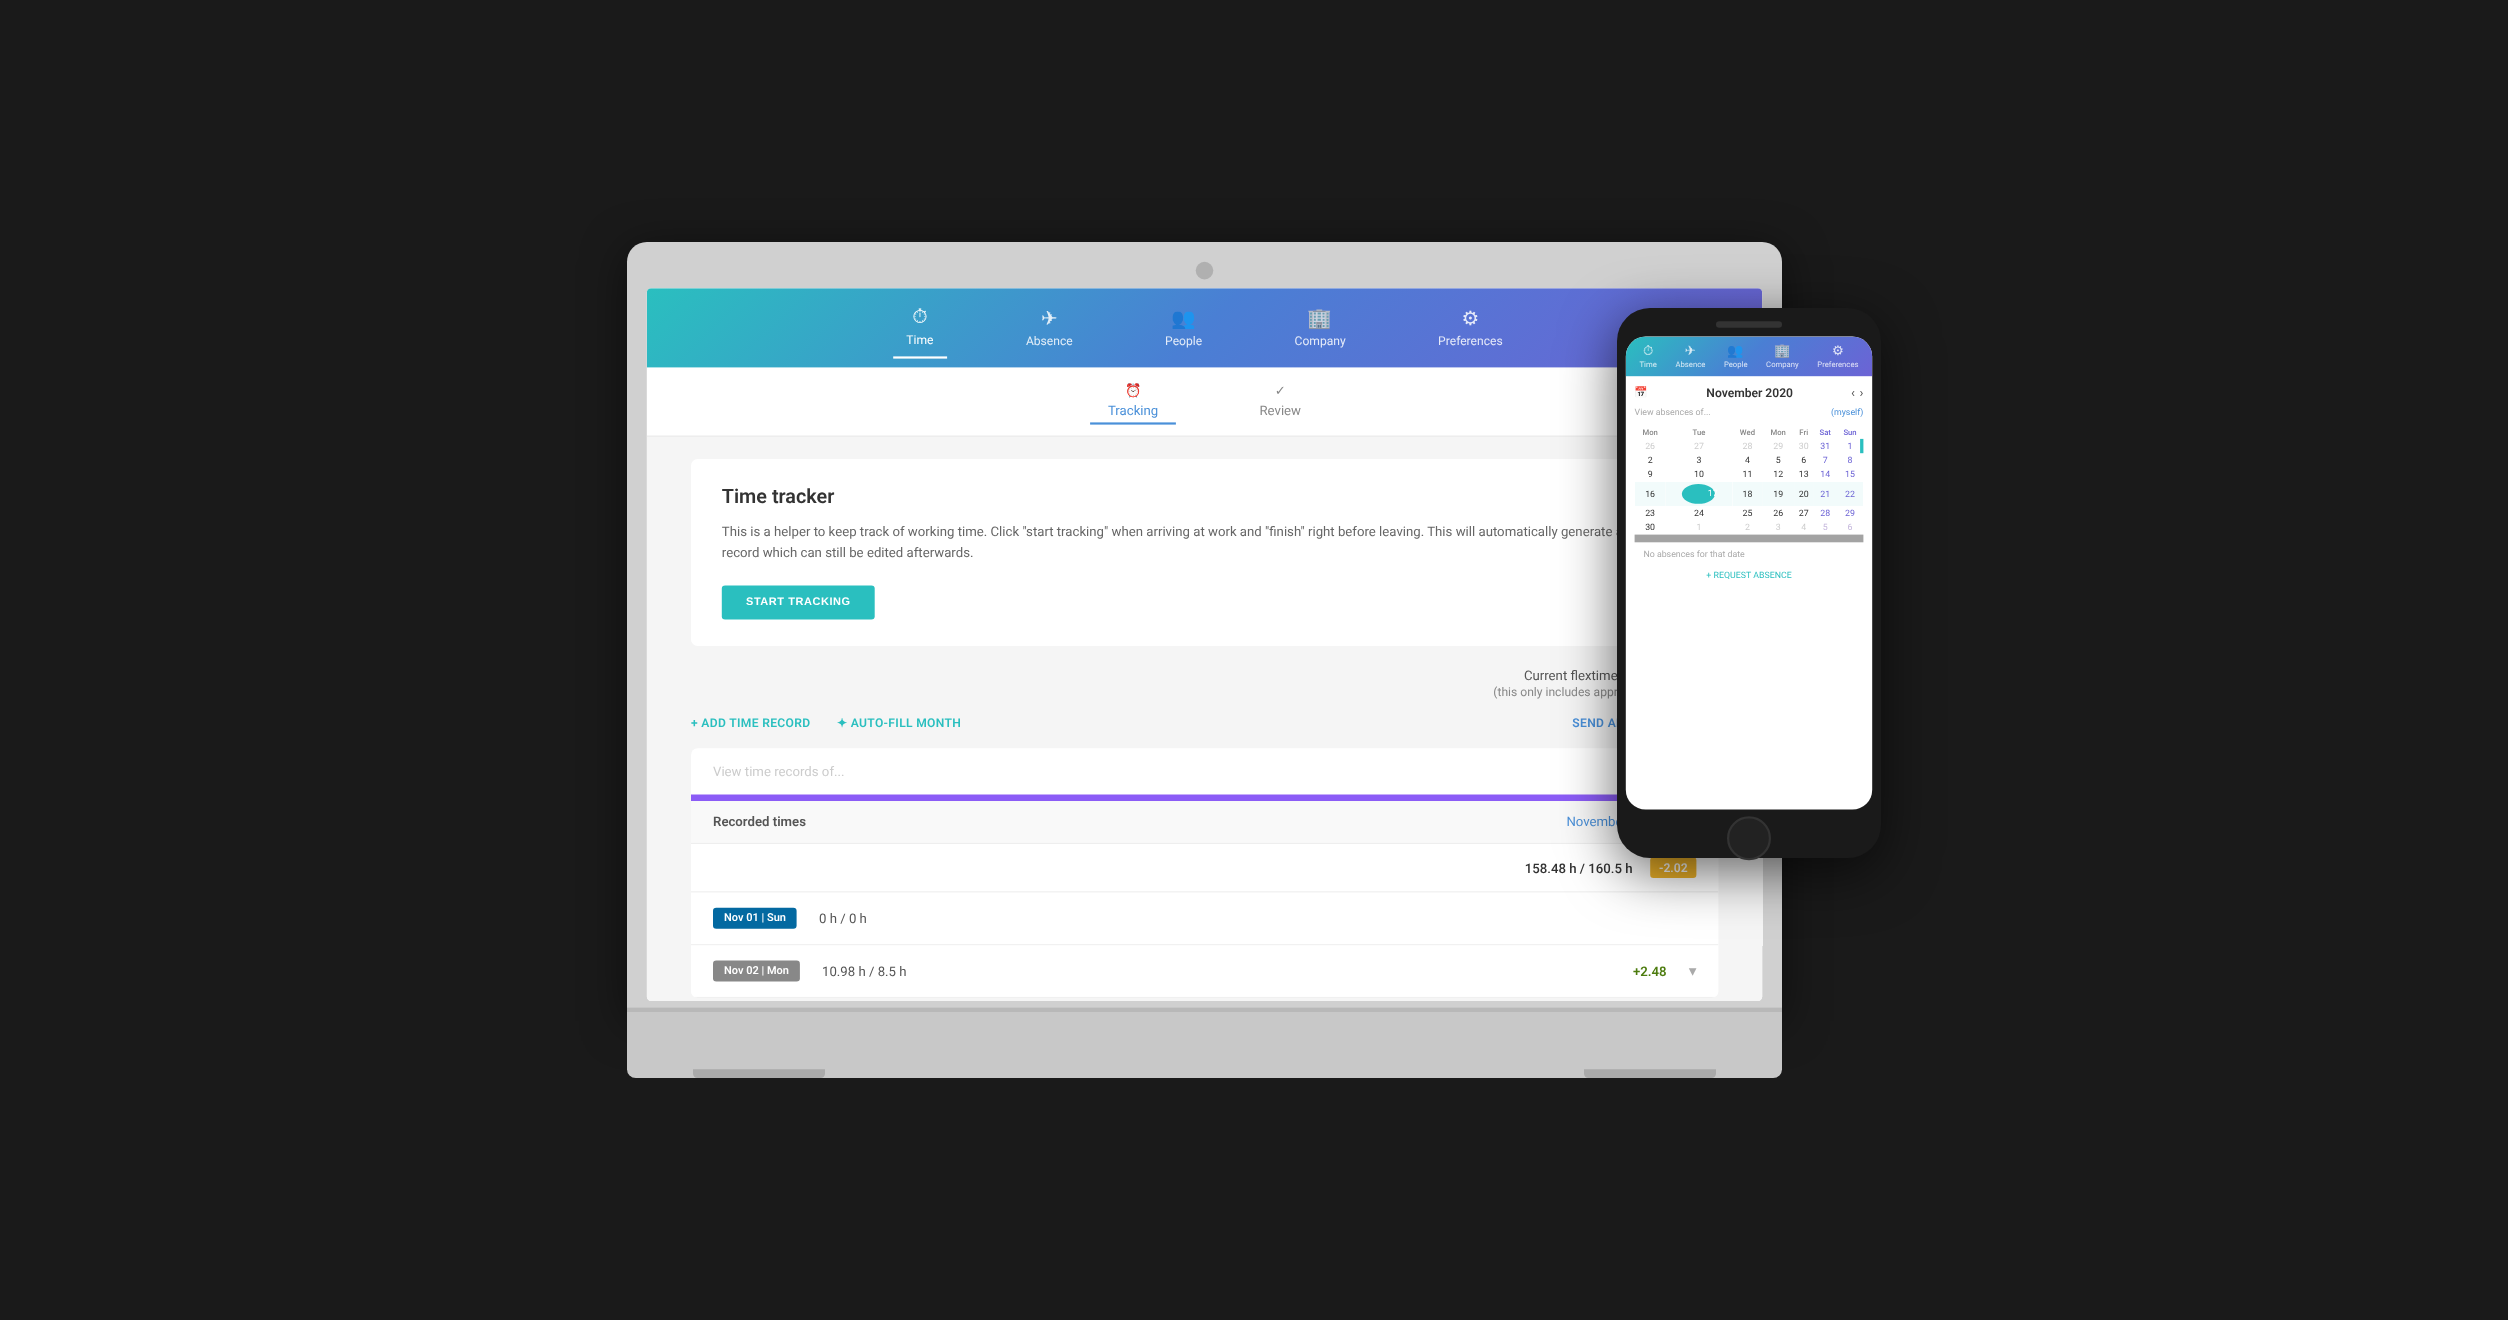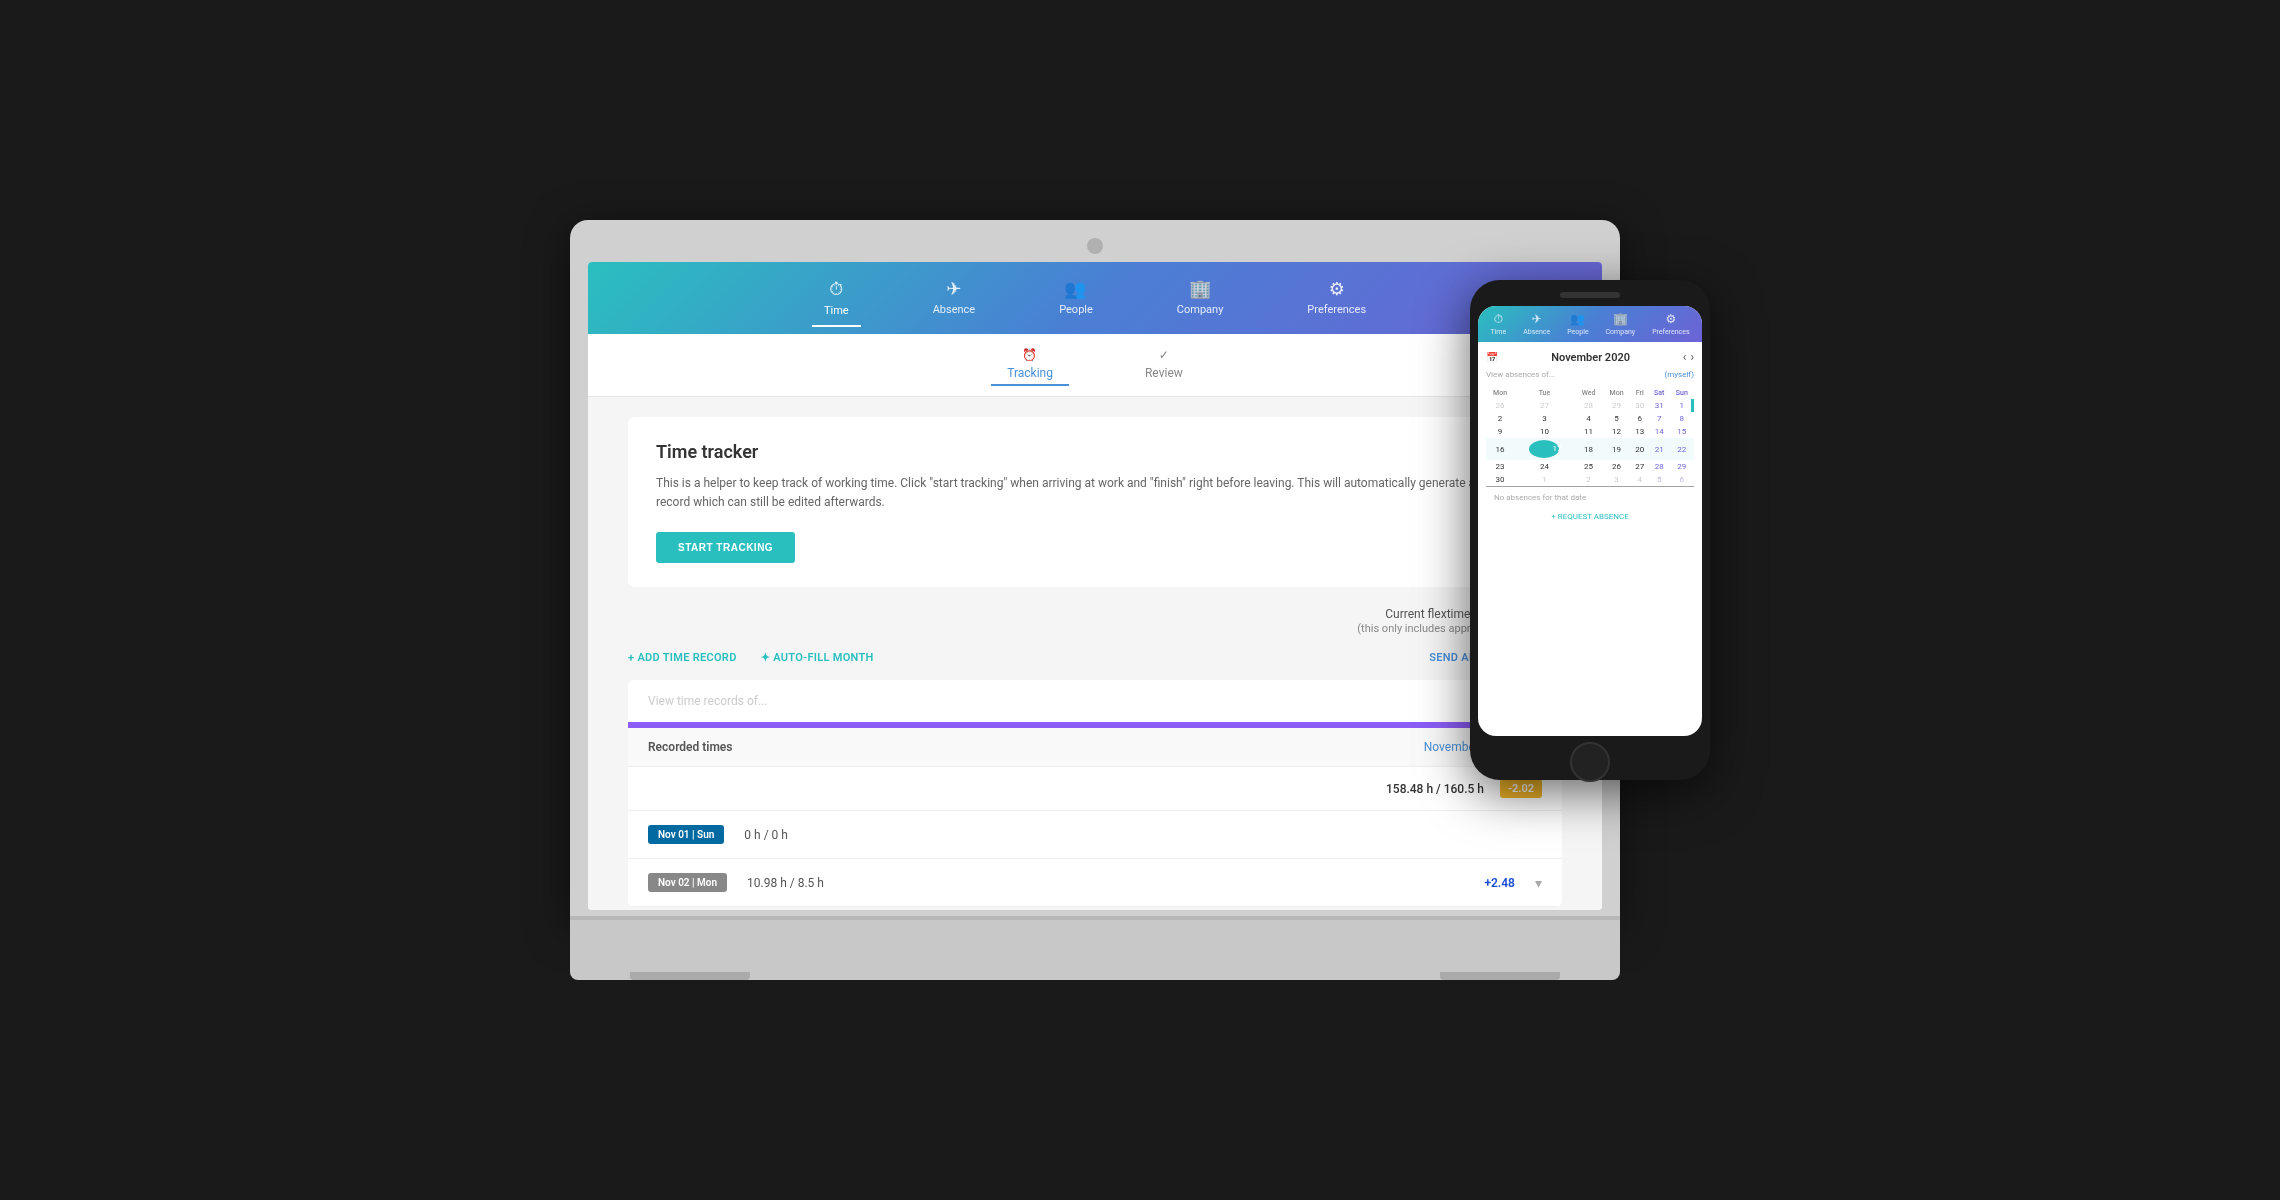--- a/index.html
+++ b/index.html
@@ -487,21 +487,21 @@
       padding: 2px 0;
       color: #333;
       position: relative;
     }
 
     .cal-grid td.other-month {
       color: #ccc;
     }
 
     .phone-footer {
-      border-top: 1px solid #a3a3a3;
+      border-top: 7px solid #a3a3a3;
       padding: 6px 8px;
       font-size: 8px;
       color: #aaa;
     }
 
     .request-absence {
       color: #2abfbf;
       font-size: 8px;
       text-align: center;
       padding: 4px;
@@ -610,21 +610,21 @@
 
             <div class="time-record-row">
               <span class="day-badge sunday">Nov 01 | Sun</span>
               <span class="time-record-hours">0 h / 0 h</span>
               <span class="time-record-balance"></span>
             </div>
 
             <div class="time-record-row">
               <span class="day-badge weekday">Nov 02 | Mon</span>
               <span class="time-record-hours">10.98 h / 8.5 h</span>
-              <span class="time-record-balance" style="color:#1d4ed8;">+2.48</span>
+              <span class="time-record-balance" style="color:#4d7c0f;">+2.48</span>
               <span class="chevron-icon">▾</span>
             </div>
           </div>
 
         </div>
       </div>
     </div>
     <div class="laptop-hinge"></div>
     <div class="laptop-base">
       <div class="laptop-foot-left"></div>

